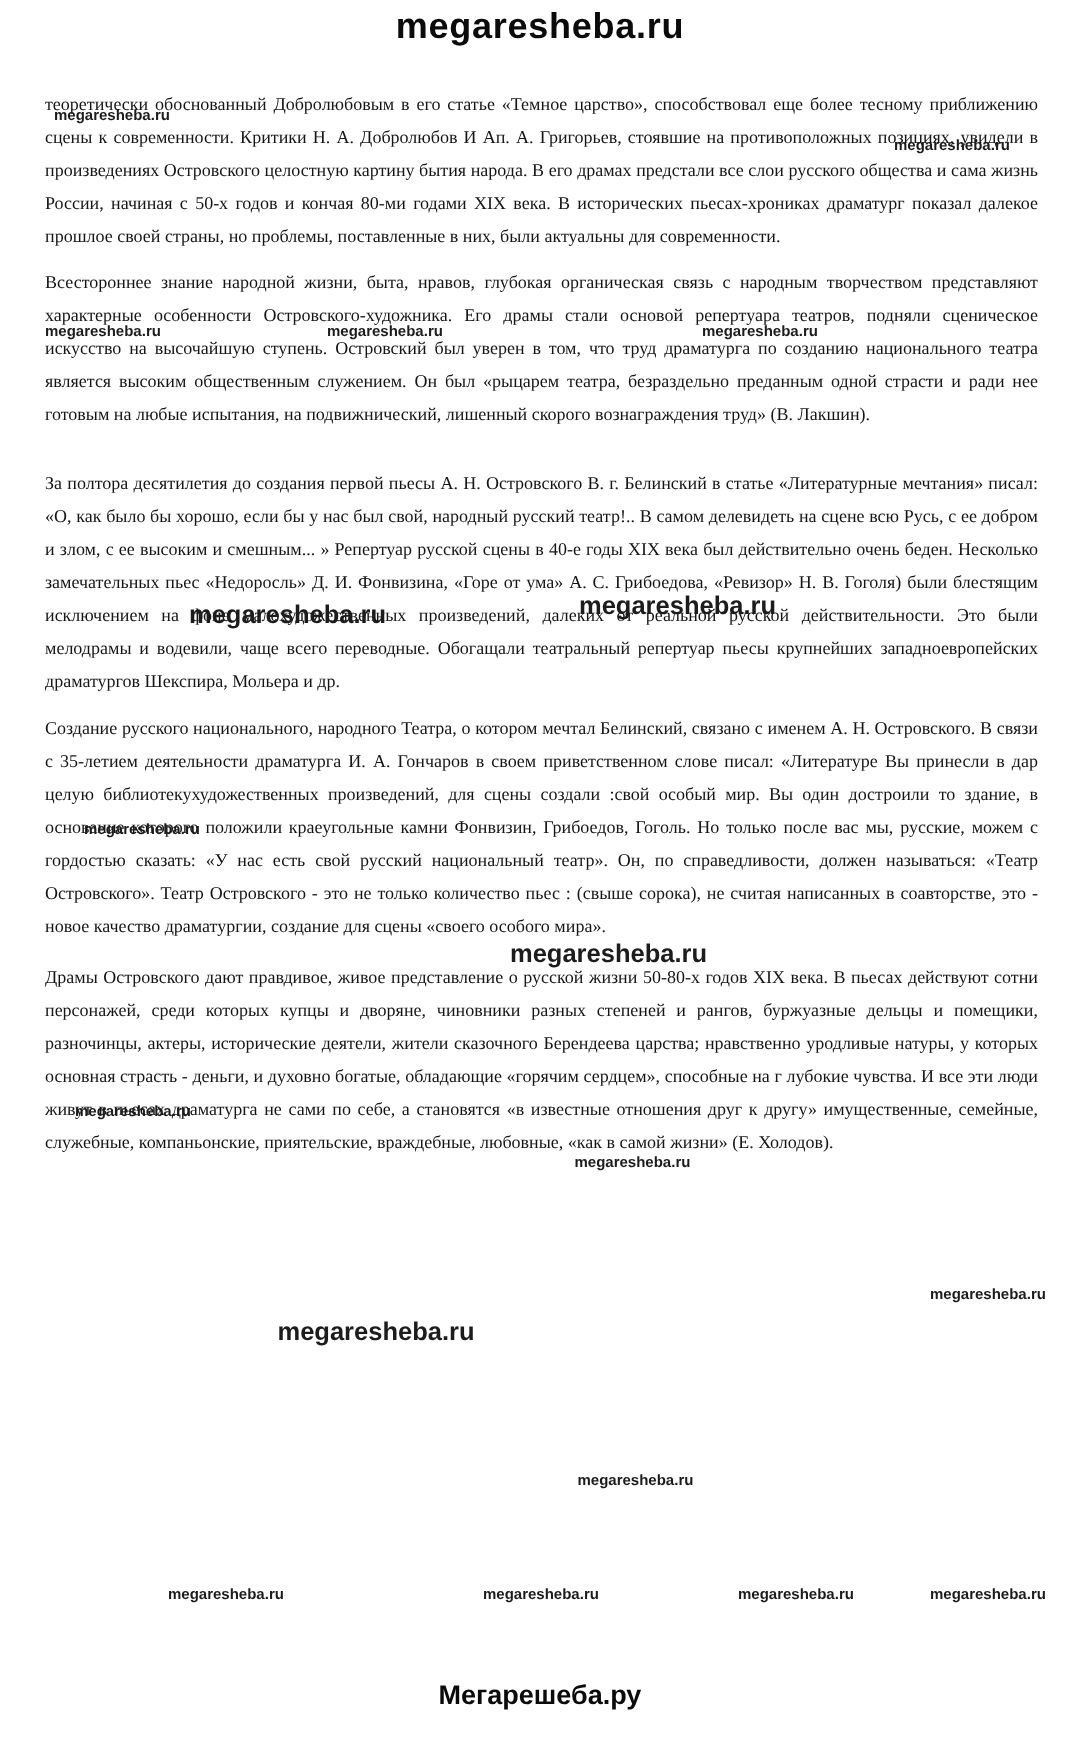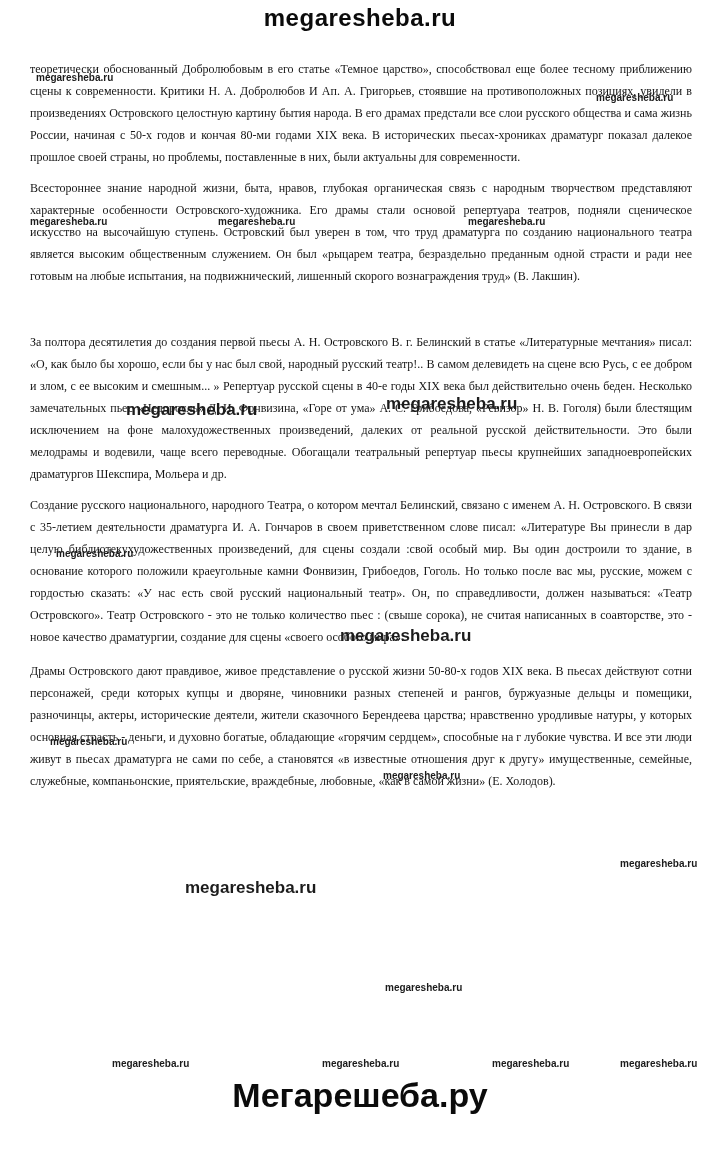--- a/index.html
+++ b/index.html
@@ -26,32 +26,32 @@
     position: absolute;
     top: 58px;
     left: 30px;
     width: 662px;
     text-align: justify;
     font-size: 12px;
     line-height: 22px;
     color: #151515;
   }
   .content p { margin: 0 0 9px 0; }
-  .content p.gap-large { margin-bottom: 44px; }
+  .content p.gap-large { margin-bottom: 24px; }
   .content p.gap-medium { margin-bottom: 12px; }
   .footer-title {
     position: absolute;
     left: 0;
-    top: 1076px;
+    top: 1120px;
     width: 720px;
     margin: 0;
     text-align: center;
     font-family: "Liberation Sans", sans-serif;
     font-weight: bold;
-    font-size: 34px;
+    font-size: 18px;
     color: #0b0b0b;
   }
   .wm {
     position: absolute;
     font-family: "Liberation Sans", sans-serif;
     font-weight: bold;
     color: #1c1c1c;
     white-space: nowrap;
   }
   .wm.small { font-size: 10px; }

